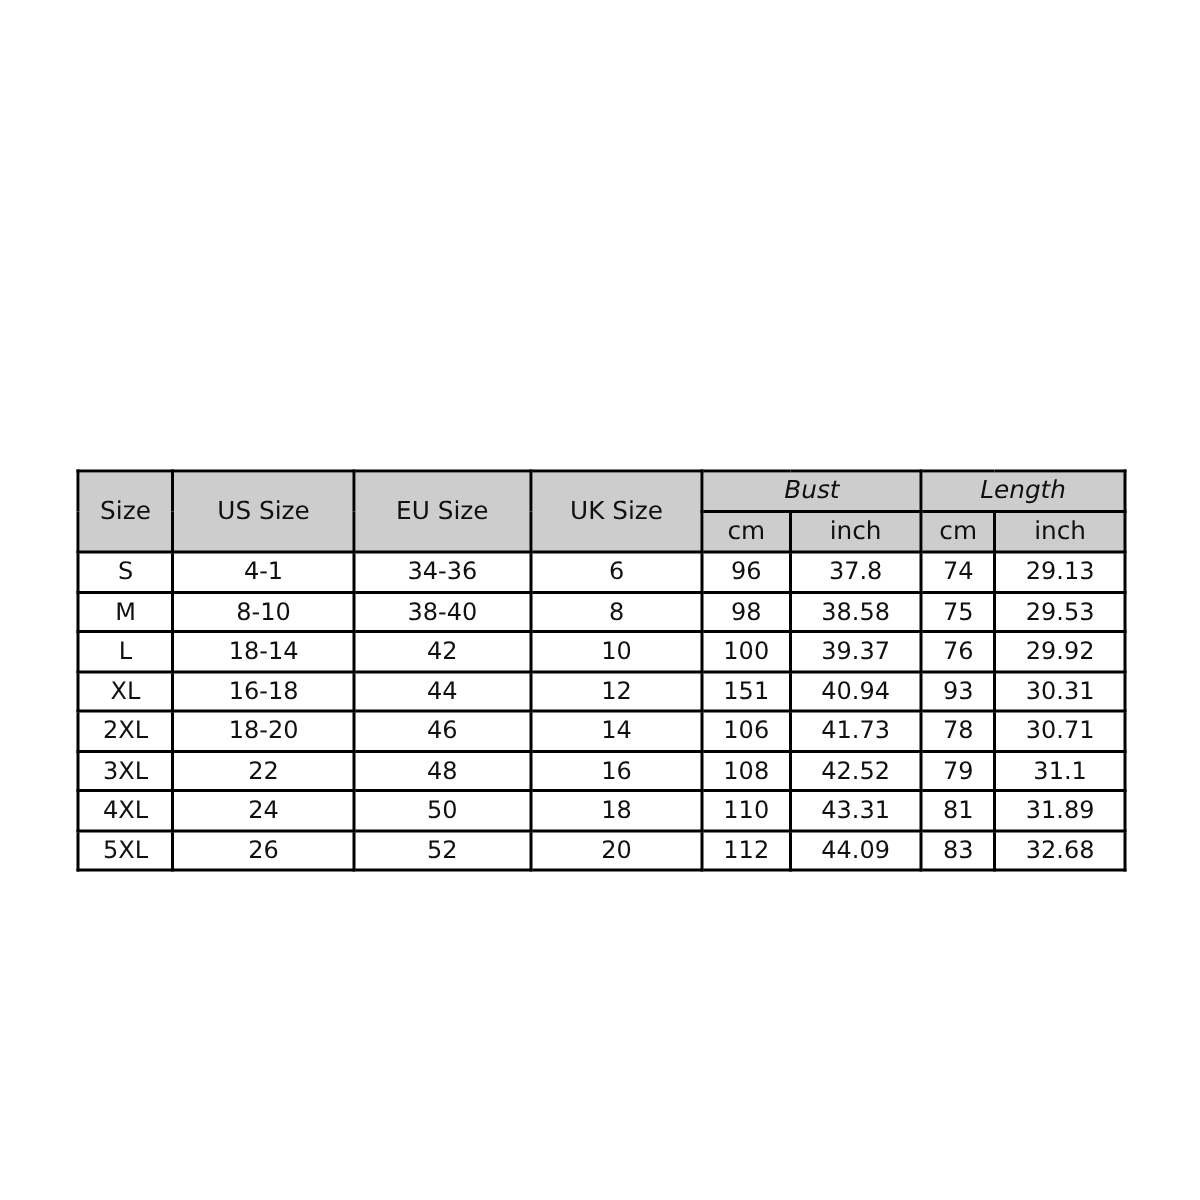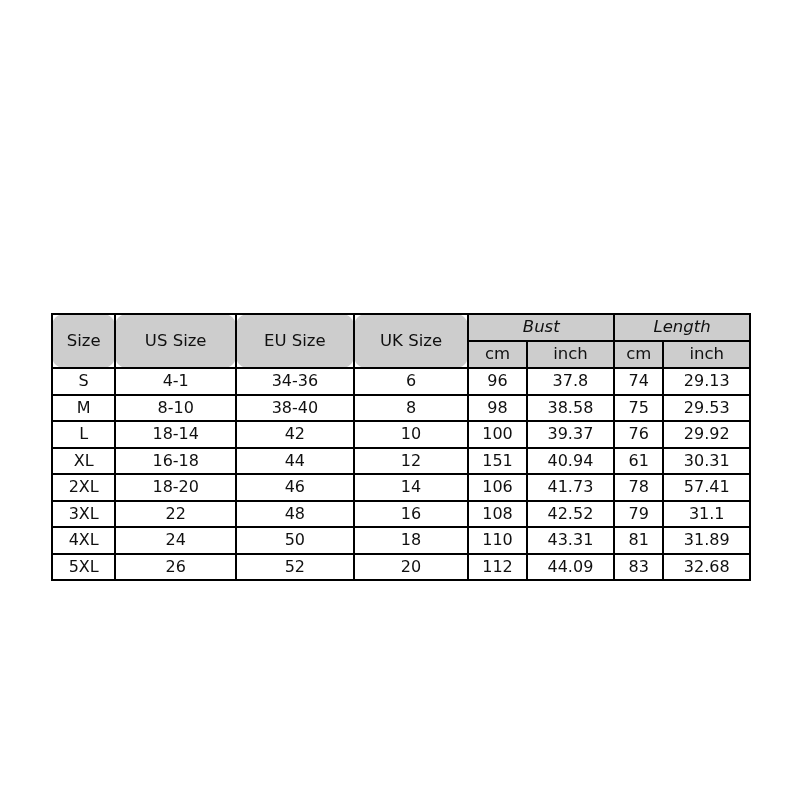--- a/index.html
+++ b/index.html
@@ -44,21 +44,20 @@
   }
 
   
   table.size-chart thead th {
     background: #cdcdcd;
     font-size: 16.5px;
   }
 
   th.h-main {
     height: 50px;
-    border-radius: 12px;
   }
   th.h-group {
     height: 25px;
     font-style: italic;
   }
   th.h-sub {
     height: 25px;
     font-size: 15.5px;
   }
 
@@ -145,32 +144,32 @@
           <td>76</td>
           <td>29.92</td>
         </tr>
         <tr>
           <td class="c-size">XL</td>
           <td>16-18</td>
           <td>44</td>
           <td>12</td>
           <td>151</td>
           <td>40.94</td>
-          <td>61</td>
+          <td>93</td>
           <td>30.31</td>
         </tr>
         <tr>
           <td class="c-size">2XL</td>
           <td>18-20</td>
           <td>46</td>
           <td>14</td>
           <td>106</td>
           <td>41.73</td>
           <td>78</td>
-          <td>57.41</td>
+          <td>30.71</td>
         </tr>
         <tr>
           <td class="c-size">3XL</td>
           <td>22</td>
           <td>48</td>
           <td>16</td>
           <td>108</td>
           <td>42.52</td>
           <td>79</td>
           <td>31.1</td>

